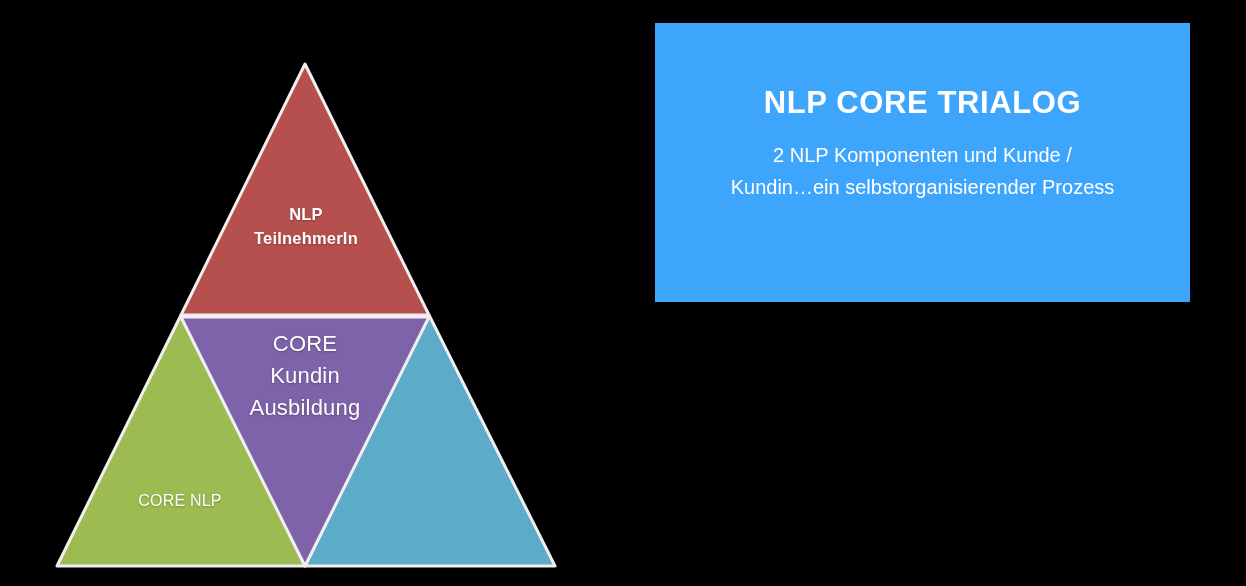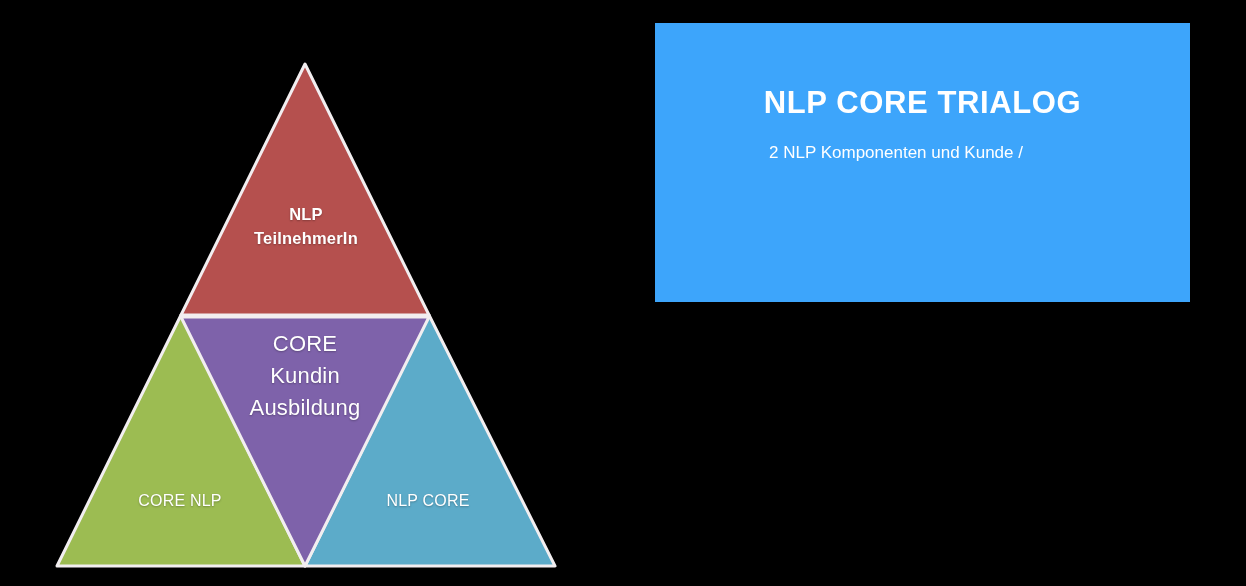--- a/index.html
+++ b/index.html
@@ -90,36 +90,37 @@
   #info-panel {
     position: absolute;
     left: 655px;
     top: 23px;
     width: 535px;
     height: 279px;
     background: #3da5fb;
     box-sizing: border-box;
     display: flex;
     flex-direction: column;
+    align-items: center;
     justify-content: flex-start;
     padding: 62px 26px 0 26px;
   }
   #panel-title {
     color: #ffffff;
     font-size: 31px;
     font-weight: 700;
     letter-spacing: 0.6px;
     text-align: center;
     margin: 0 0 18px 0;
     line-height: 1.15;
     font-family: "Liberation Sans", sans-serif;
   }
   #panel-subtitle {
     color: #ffffff;
-    font-size: 17px;
+    font-size: 20px;
     font-weight: 400;
     text-align: center;
     line-height: 1.62;
     margin: 0;
     max-width: 430px;
     font-family: "Liberation Sans", sans-serif;
   }
   #panel-subtitle .line { display: block; }
 </style>
 </head>
@@ -146,23 +147,23 @@
     </div>
 
     <div id="label-middle" class="tri-label">
       <span class="line">CORE</span>
       <span class="line">Kundin</span>
       <span class="line">Ausbildung</span>
     </div>
 
     <div id="label-left" class="tri-label">CORE NLP</div>
 
-    <div id="label-right" class="tri-label">NLP CORE</div>
   </div>
 
   <div id="info-panel">
     <div id="panel-title">NLP CORE TRIALOG</div>
     <div id="panel-subtitle">
       <span class="line">2 NLP Komponenten und Kunde /</span>
+      <span class="line">Kundin…ein selbstorganisierender Prozess</span>
     </div>
   </div>
 
 </div>
 
 </body></html>

